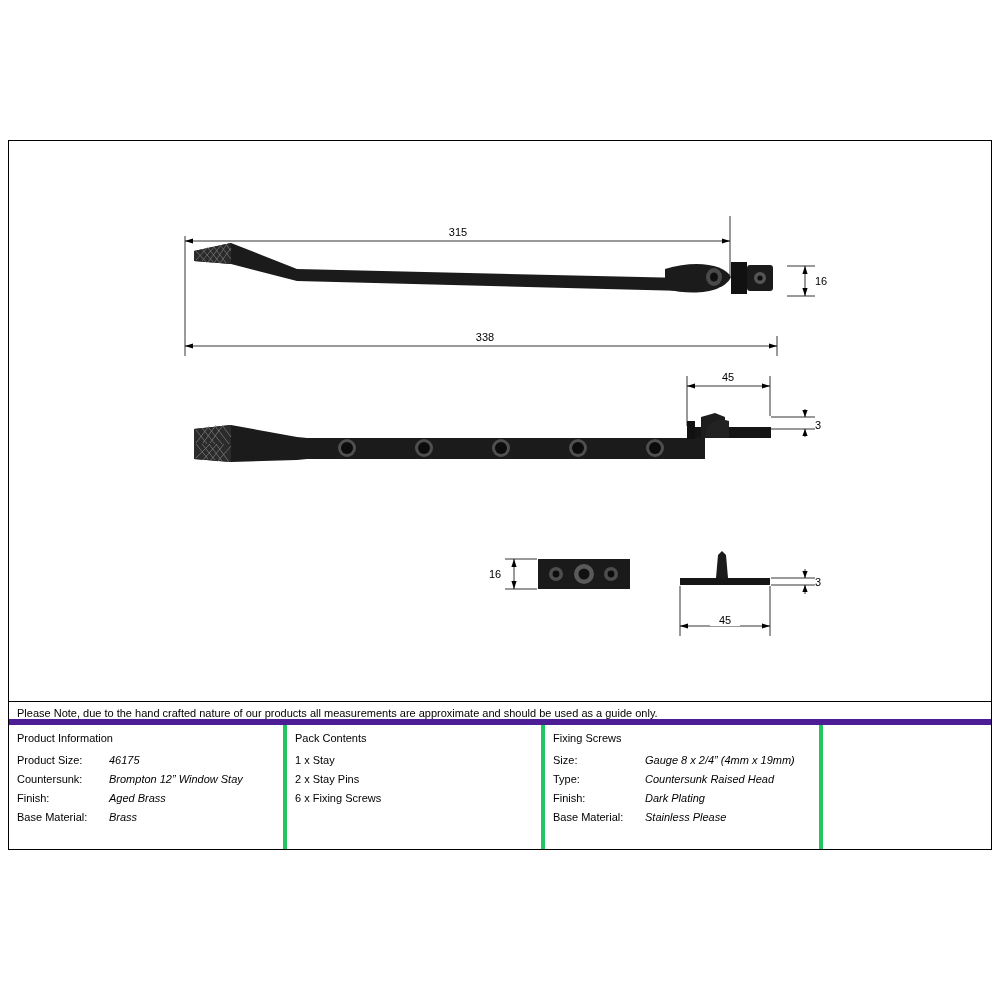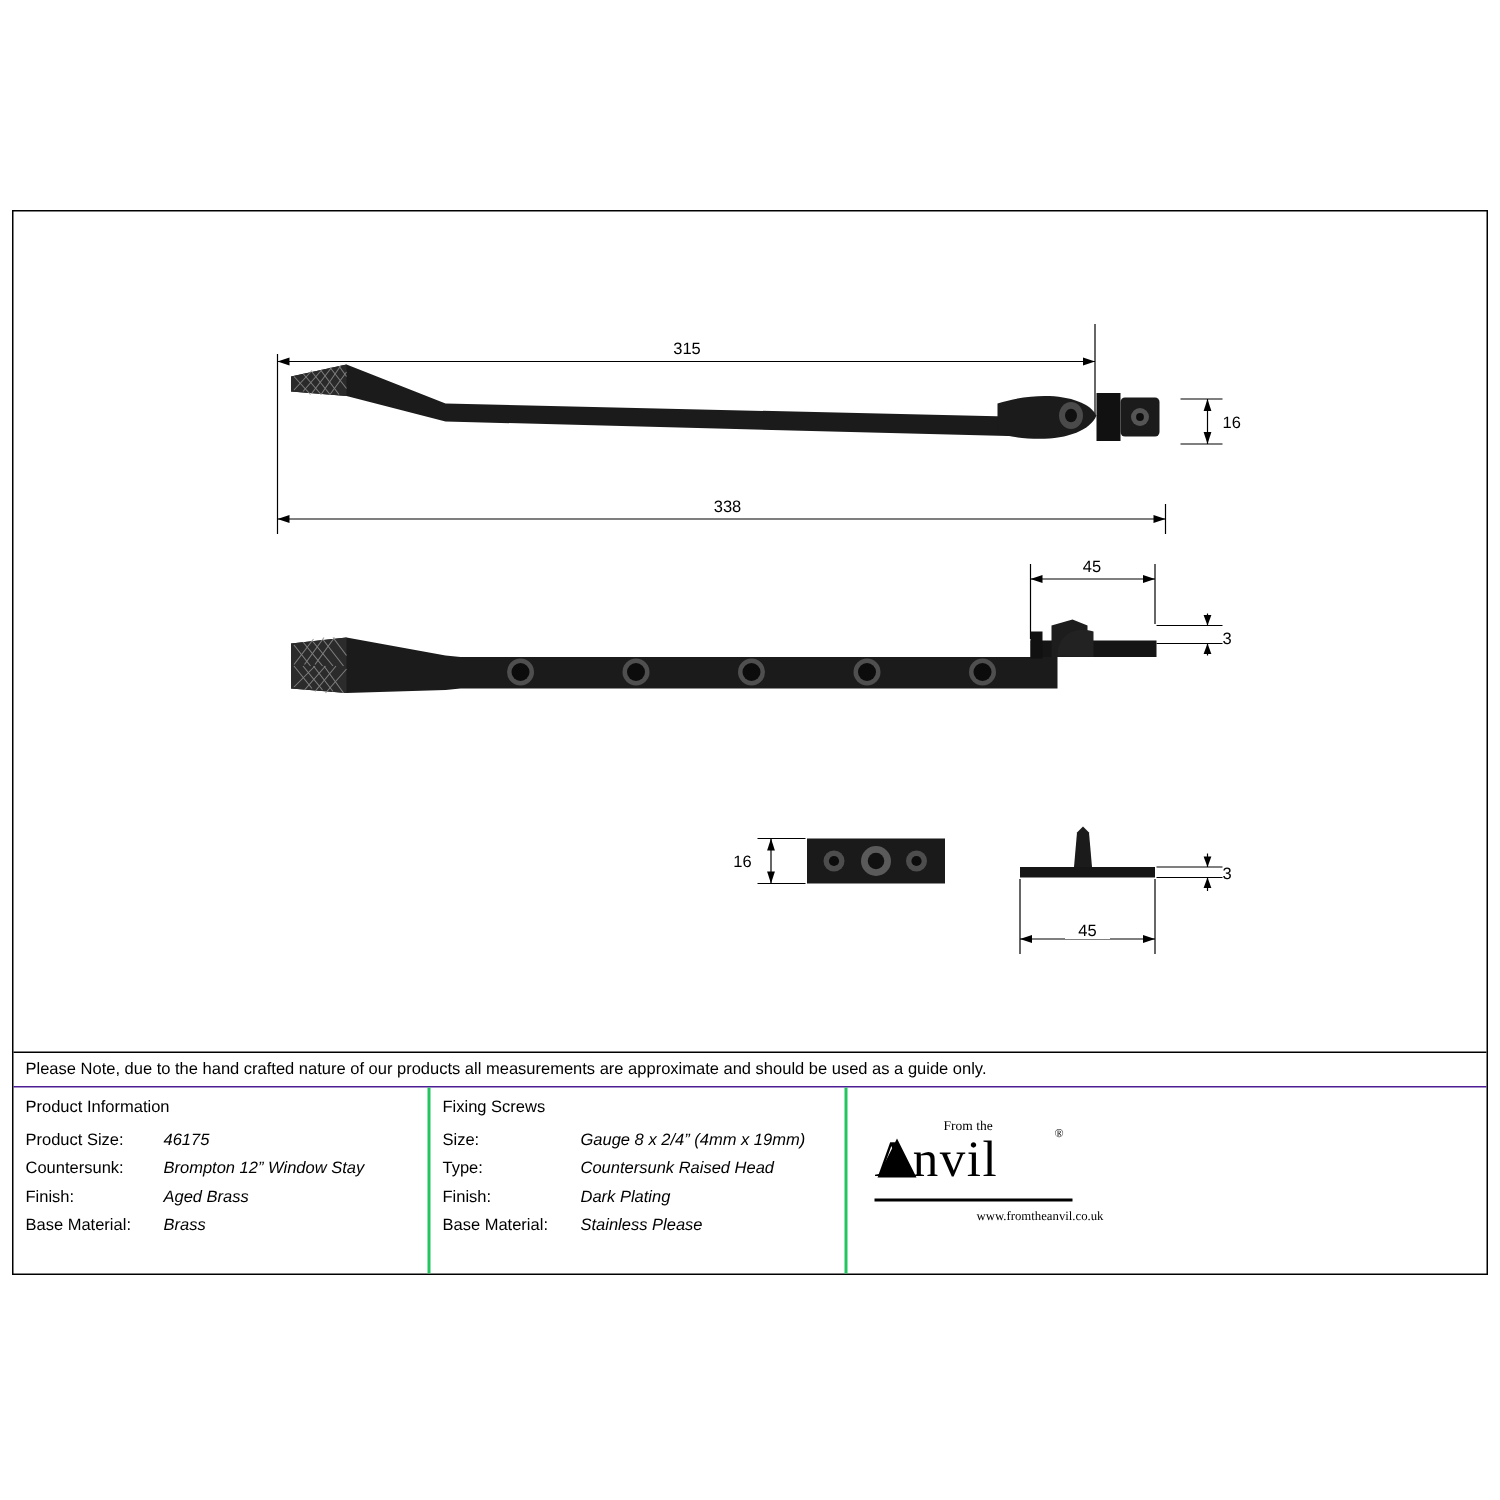--- a/index.html
+++ b/index.html
@@ -31,38 +31,38 @@
     width: 982px;
     height: 560px;
   }
   .note-bar {
     position: absolute;
     left: 0;
     top: 560px;
     width: 982px;
     height: 24px;
     border-top: 1px solid #000;
-    border-bottom: 1px solid #4c1d95;
+    border-bottom: 6px solid #4c1d95;
     box-sizing: border-box;
     font-size: 11px;
     line-height: 22px;
     padding-left: 8px;
     color: #000;
   }
   .info-row {
     position: absolute;
     left: 0;
     top: 584px;
     width: 982px;
     height: 124px;
     display: flex;
   }
   .info-col {
     box-sizing: border-box;
-    border-right: 2px solid #22c55e;
+    border-right: 4px solid #22c55e;
     height: 124px;
     padding: 7px 4px 0 8px;
     font-size: 11px;
   }
   .col-product { width: 278px; }
   .col-pack { width: 258px; }
   .col-screws { width: 278px; }
   .col-logo {
     width: 168px;
     border-right: none;
@@ -323,20 +323,26 @@
       <div class="spec-line">
         <div class="spec-label">Finish:</div>
         <div class="spec-value">Aged Brass</div>
       </div>
       <div class="spec-line">
         <div class="spec-label">Base Material:</div>
         <div class="spec-value">Brass</div>
       </div>
     </div>
 
+    <div class="info-col col-pack">
+      <div class="col-head">Pack Contents</div>
+      <div class="pack-line">1 x Stay</div>
+      <div class="pack-line">2 x Stay Pins</div>
+      <div class="pack-line">6 x Fixing Screws</div>
+    </div>
 
     <div class="info-col col-screws">
       <div class="col-head">Fixing Screws</div>
       <div class="spec-line">
         <div class="spec-label">Size:</div>
         <div class="spec-value">Gauge 8 x 2/4” (4mm x 19mm)</div>
       </div>
       <div class="spec-line">
         <div class="spec-label">Type:</div>
         <div class="spec-value">Countersunk Raised Head</div>
@@ -344,26 +350,16 @@
       <div class="spec-line">
         <div class="spec-label">Finish:</div>
         <div class="spec-value">Dark Plating</div>
       </div>
       <div class="spec-line">
         <div class="spec-label">Base Material:</div>
         <div class="spec-value">Stainless Please</div>
       </div>
     </div>
 
-    <div class="info-col col-logo">
-      <div class="logo-wrap">
-        <div class="logo-from">From the</div>
-        <div class="logo-tri"></div>
-        <div class="logo-anvil">Anvil</div>
-        <div class="logo-reg">®</div>
-        <div class="logo-rule"></div>
-        <div class="logo-url">www.fromtheanvil.co.uk</div>
-      </div>
-    </div>
 
   </div>
 
 </div>
 
 </body></html>

